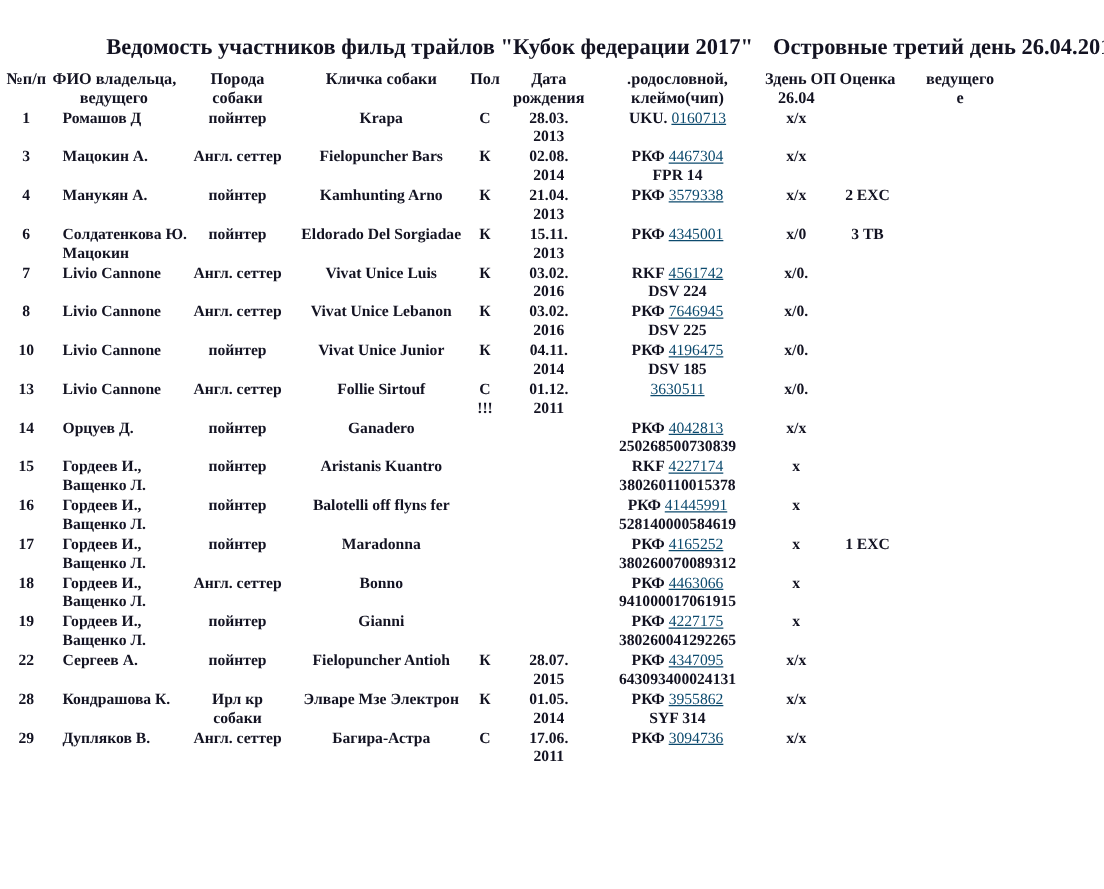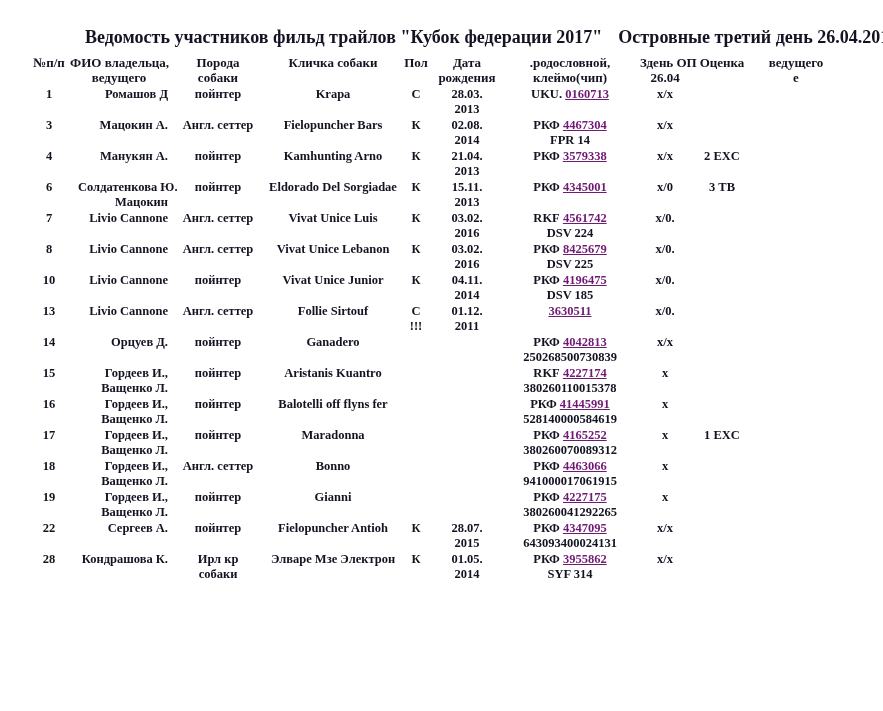--- a/index.html
+++ b/index.html
@@ -13,21 +13,20 @@
   }
   .page { padding: 28px 0 0 0; }
   .title-row {
     margin-left: 85px;
     font-size: 18px;
     white-space: nowrap;
     line-height: 18px;
   }
   .title-right { margin-left: 16px; }
   table.roster {
-    margin-left: 28px;
     margin-top: 8px;
     border-collapse: collapse;
     table-layout: fixed;
     width: 810px;
     font-size: 12.5px;
   }
   col.c1 { width: 42px; }
   col.c2 { width: 98px; }
   col.c3 { width: 100px; }
   col.c4 { width: 130px; }
@@ -40,27 +39,27 @@
   tr { height: 31px; }
   th, td {
     font-weight: bold;
     vertical-align: top;
     text-align: center;
     padding: 2px 0 0 0;
     line-height: 14.5px;
     white-space: pre;
   }
   th { font-size: 13px; }
-  td.c-owner { text-align: right; padding-left: 8px; }
+  td.c-owner { text-align: left; padding-left: 8px; }
   td.c-ped { white-space: normal; }
   td.c-ped div { white-space: nowrap; line-height: 14.5px; }
   a.ped-link, a.ped-link:visited {
-    color: #701a75;
+    color: #0c4a6e;
     text-decoration: underline;
-    font-weight: bold;
+    font-weight: normal;
   }
 </style>
 </head>
 <body>
 
 <div class="page">
   <div class="title-row"><span>Ведомость участников фильд трайлов "Кубок федерации 2017"</span><span class="title-right">Островные третий день 26.04.2017</span></div>
 
   <table class="roster">
     <colgroup>
@@ -184,21 +183,21 @@
 
   <tr>
           <td class="c-num">8</td>
           <td class="c-owner">Livio Cannone</td>
           <td class="c-breed">Англ. сеттер</td>
           <td class="c-name">Vivat Unice Lebanon</td>
           <td class="c-sex">К</td>
           <td class="c-birth">03.02.
 2016</td>
           <td class="c-ped">
-            <div class="pl"><span>РКФ&nbsp;</span><a class="ped-link" href="#">8425679</a></div>
+            <div class="pl"><span>РКФ&nbsp;</span><a class="ped-link" href="#">7646945</a></div>
             <div>DSV 225</div>
           </td>
           <td class="c-op">x/0.</td>
           <td class="c-score"></td>
           <td class="c-note"></td>
         </tr>
 
   <tr>
           <td class="c-num">10</td>
           <td class="c-owner">Livio Cannone</td>
@@ -366,15 +365,31 @@
 2014</td>
           <td class="c-ped">
             <div class="pl"><span>РКФ&nbsp;</span><a class="ped-link" href="#">3955862</a></div>
             <div>SYF 314</div>
           </td>
           <td class="c-op">x/x</td>
           <td class="c-score"></td>
           <td class="c-note"></td>
         </tr>
 
+  <tr>
+          <td class="c-num">29</td>
+          <td class="c-owner">Дупляков В.</td>
+          <td class="c-breed">Англ. сеттер</td>
+          <td class="c-name">Багира-Астра</td>
+          <td class="c-sex">С</td>
+          <td class="c-birth">17.06.
+2011</td>
+          <td class="c-ped">
+            <div class="pl"><span>РКФ&nbsp;</span><a class="ped-link" href="#">3094736</a></div>
+            <div></div>
+          </td>
+          <td class="c-op">x/x</td>
+          <td class="c-score"></td>
+          <td class="c-note"></td>
+        </tr>
 </tbody>
   </table>
 </div>
 
 </body></html>

